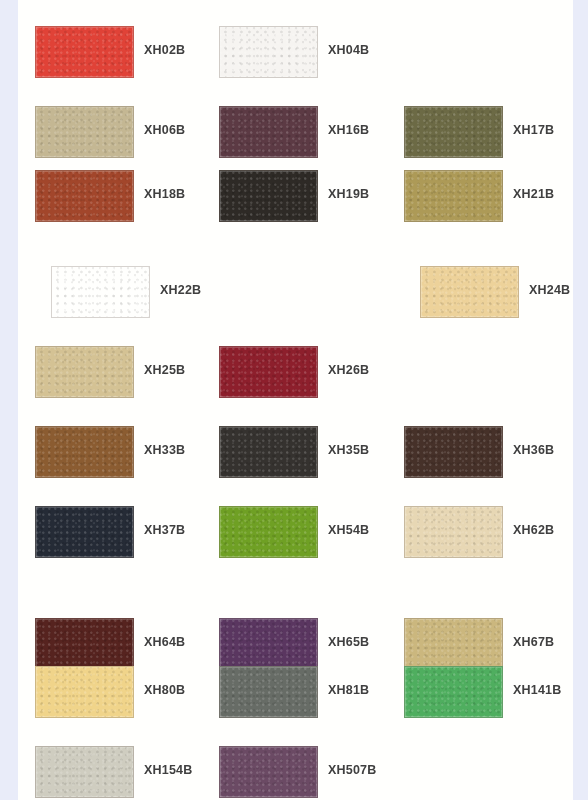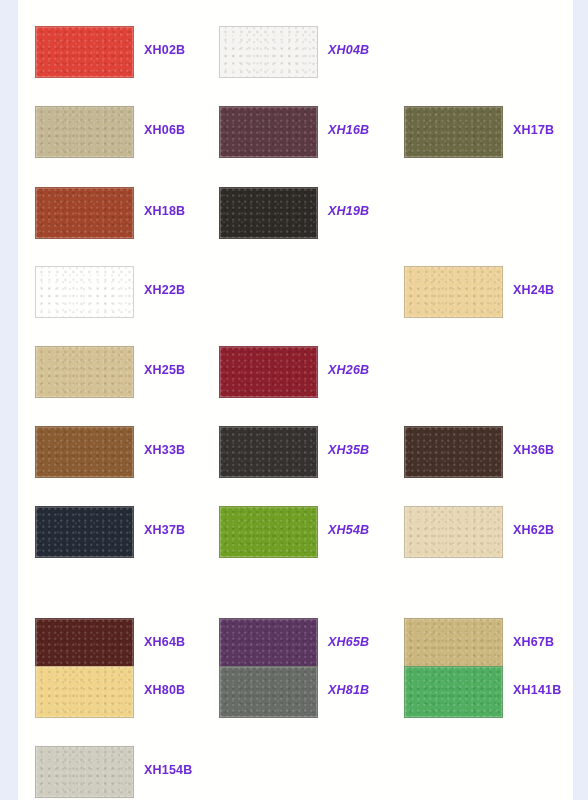--- a/index.html
+++ b/index.html
@@ -41,21 +41,21 @@
     width: 555px;
     height: 80px;
   }
   .swatch-cell {
     position: absolute;
     top: 0;
     width: 186px;
     height: 80px;
   }
   .swatch-cell.col-0 { left: 0px; }
-  .swatch-cell.col-1 { left: 184px; font-style: italic; }
+  .swatch-cell.col-1 { left: 184px; }
   .swatch-cell.col-2 { left: 369px; }
 
   .swatch-chip {
     position: absolute;
     left: 17px;
     top: 26px;
     width: 99px;
     height: 52px;
     box-sizing: border-box;
     border: 1px solid rgba(140,130,120,0.35);
@@ -74,21 +74,21 @@
       radial-gradient(circle at 88% 15%, rgba(0,0,0,0.28) 0.8px, transparent 1.7px);
     background-size: 6px 6px, 8px 8px, 9px 9px, 7px 7px;
     pointer-events: none;
   }
   .swatch-label {
     position: absolute;
     left: 126px;
     top: 43px;
     font-size: 12.5px;
     font-weight: bold;
-    color: #6d28d9;
+    color: #404040;
     letter-spacing: 0.2px;
     white-space: nowrap;
     line-height: 14px;
     font-family: "Liberation Sans", sans-serif;
   }
 </style>
 </head>
 <body>
 
 <div id="swatch-page">
@@ -121,35 +121,41 @@
             </div>
             <div class="swatch-label">XH16B</div>
           </div>
           <div class="swatch-cell col-2">
             <div class="swatch-chip" style="background: rgb(108, 106, 69);">
               <span class="grain"></span>
             </div>
             <div class="swatch-label">XH17B</div>
           </div>
         </div>
-        <div class="swatch-row" style="top: 161px; padding-left: 7px;">
+        <div class="swatch-row" style="top: 144px; padding-left: 7px;">
           <div class="swatch-cell col-0">
             <div class="swatch-chip" style="background: rgb(162, 70, 43);">
               <span class="grain"></span>
             </div>
             <div class="swatch-label">XH18B</div>
           </div>
           <div class="swatch-cell col-1">
             <div class="swatch-chip" style="background: rgb(46, 42, 38);">
               <span class="grain"></span>
             </div>
             <div class="swatch-label">XH19B</div>
           </div>
-        </div>
-        <div class="swatch-row" style="top: 240px;">
+          <div class="swatch-cell col-2">
+            <div class="swatch-chip" style="background: rgb(173, 154, 87);">
+              <span class="grain"></span>
+            </div>
+            <div class="swatch-label">XH21B</div>
+          </div>
+        </div>
+        <div class="swatch-row" style="top: 240px; margin-left: 16px;">
           <div class="swatch-cell col-0">
             <div class="swatch-chip">
               <span class="grain"></span>
             </div>
             <div class="swatch-label">XH22B</div>
           </div>
           <div class="swatch-cell col-2">
             <div class="swatch-chip" style="background: rgb(237, 210, 154);">
               <span class="grain"></span>
             </div>
@@ -249,17 +255,23 @@
             </div>
             <div class="swatch-label">XH141B</div>
           </div>
         </div>
         <div class="swatch-row" style="top: 720px;">
           <div class="swatch-cell col-0">
             <div class="swatch-chip" style="background: rgb(207, 205, 192);">
               <span class="grain"></span>
             </div>
             <div class="swatch-label">XH154B</div>
+          </div>
+          <div class="swatch-cell col-1">
+            <div class="swatch-chip" style="background: rgb(107, 74, 100);">
+              <span class="grain"></span>
+            </div>
+            <div class="swatch-label">XH507B</div>
           </div>
         </div>
       </div>
   </div>
 </div>
 
 </body></html>

